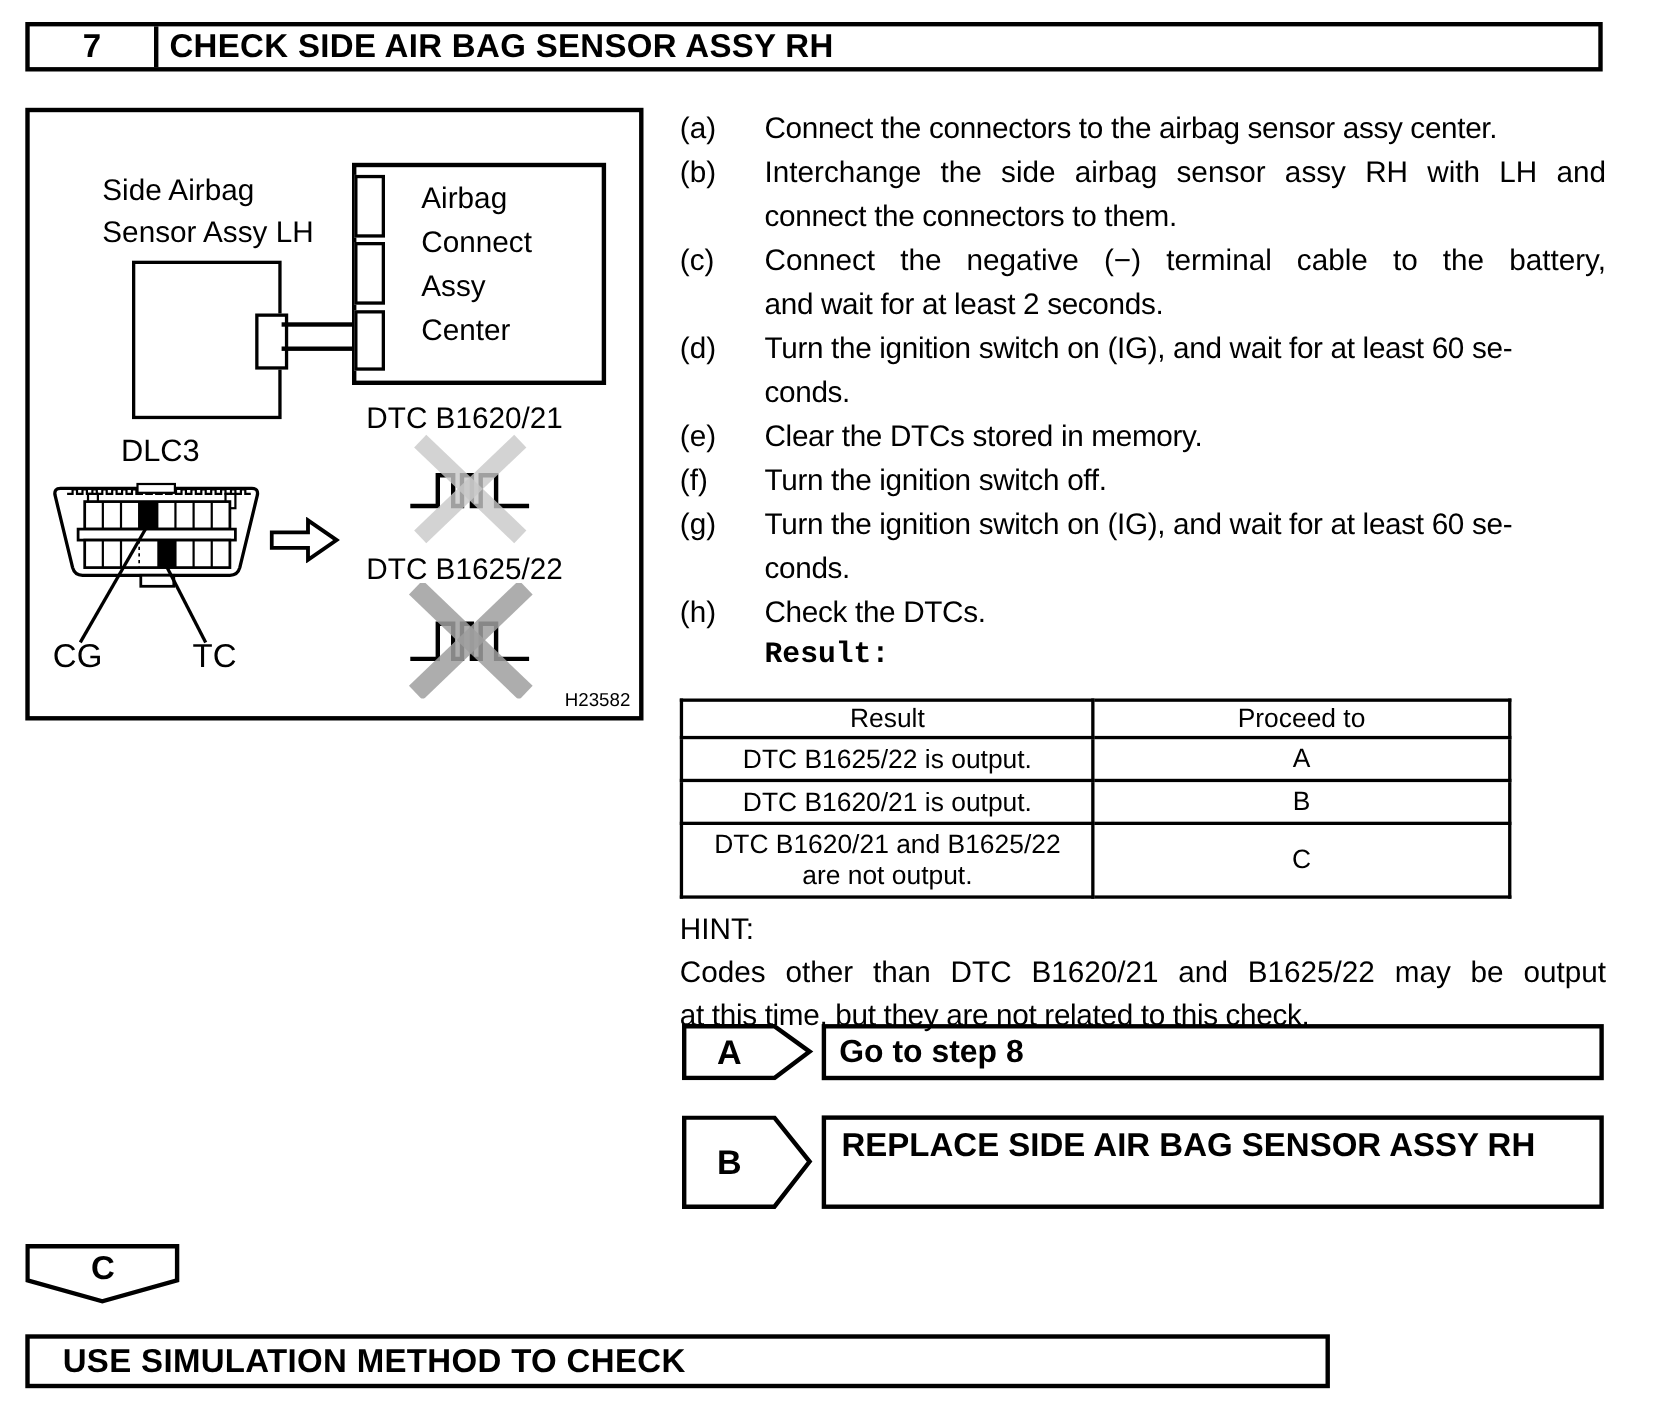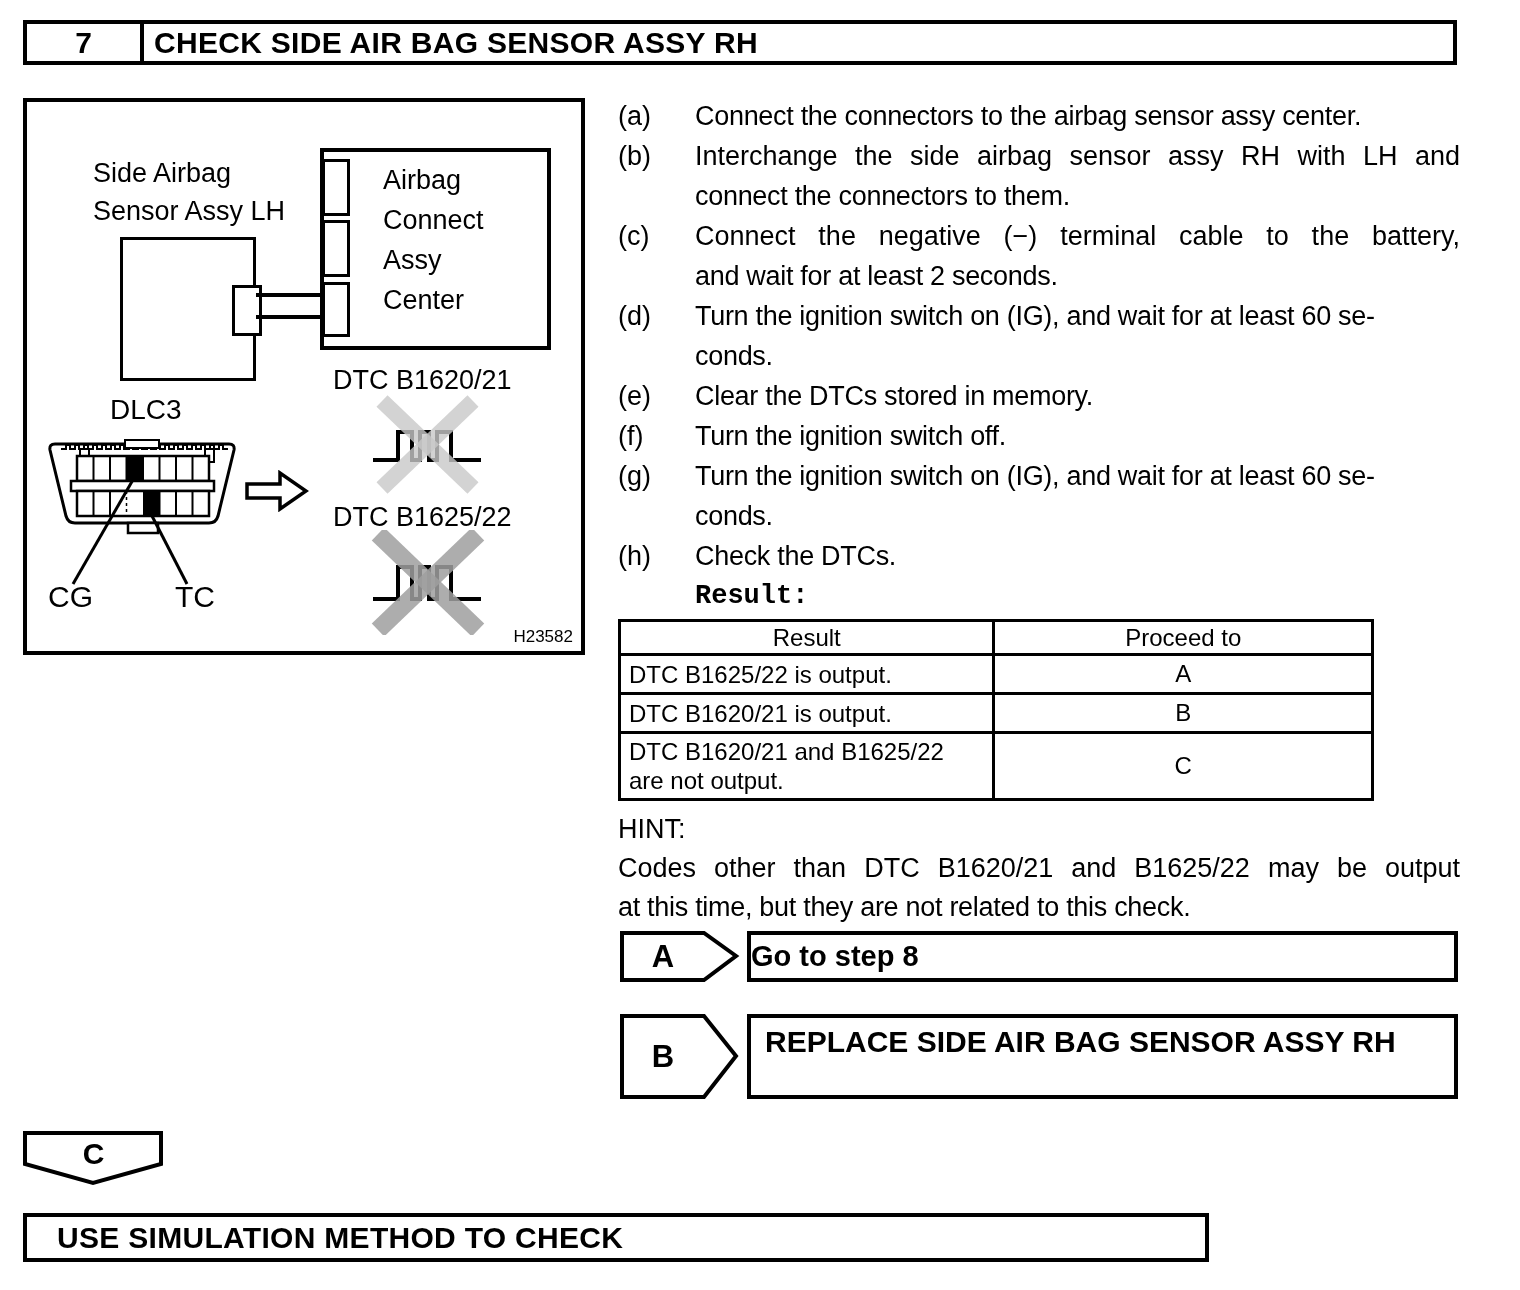--- a/index.html
+++ b/index.html
@@ -43,22 +43,22 @@
 
   
   #instructions{position:absolute;left:618px;top:96px;width:842px;}
   .step{display:flex;}
   .step-label{width:77px;flex:none;font-size:27px;line-height:40px;}
   .step-text{flex:1;min-width:0;}
   .line{font-size:27px;line-height:40px;white-space:nowrap;letter-spacing:-0.3px;}
   .line.j{white-space:normal;letter-spacing:0;text-align:justify;text-align-last:justify;}
   .result-label{margin-left:77px;font-size:27px;line-height:40px;font-weight:bold;font-family:Liberation Mono, monospace;}
 
-  .result-table{border-collapse:collapse;width:756px;margin-top:3px;font-size:24px;}
-  .result-table th,.result-table td{border:3px solid #000;}
+  .result-table{border-collapse:collapse;width:756px;margin-top:19px;font-size:24px;}
+  .result-table th,.result-table td{border:3px solid #000;text-align:center;}
   .result-table th{font-weight:normal;height:29px;text-align:center;}
   .col-result{width:414px;}
   .col-proceed{width:423px;}
   td.result-cell{padding:2px 8px;line-height:29px;}
   td.proceed-cell{text-align:center;}
   tr.r1 td,tr.r2 td{height:32px;}
   tr.r3 td{height:60px;}
 
   .hint-label{font-size:27px;line-height:39px;margin-top:9px;}
   .hint-line{font-size:27px;line-height:39px;white-space:nowrap;letter-spacing:-0.3px;}
@@ -68,21 +68,21 @@
   .decision{position:absolute;left:620px;width:838px;}
   #decision-a{top:931px;height:51px;}
   #decision-b{top:1014px;height:85px;}
   .tag{position:absolute;left:0;top:0;}
   .tag-letter{position:absolute;left:0;top:0;width:86px;text-align:center;
               font-weight:bold;font-size:31px;}
   #decision-a .tag-letter{line-height:51px;}
   #decision-b .tag-letter{line-height:85px;}
   .action-box{position:absolute;left:127px;right:0;top:0;bottom:0;
               border:4px solid #000;box-sizing:border-box;}
-  #decision-a .action-text{line-height:43px;padding-left:0;font-weight:bold;font-size:29px;}
+  #decision-a .action-text{line-height:43px;padding-left:12px;font-weight:bold;font-size:29px;}
   #decision-b .action-text{padding:7px 12px 0 14px;font-weight:bold;font-size:30px;line-height:34px;}
 
   
   #c-tag{position:absolute;left:23px;top:1131px;width:141px;height:56px;}
   #c-letter{position:absolute;left:0;top:3px;width:141px;text-align:center;
             line-height:40px;font-weight:bold;font-size:30px;}
 
   
   #footer-bar{position:absolute;left:23px;top:1213px;width:1186px;height:49px;
               border:4px solid #000;box-sizing:border-box;display:flex;align-items:center;

